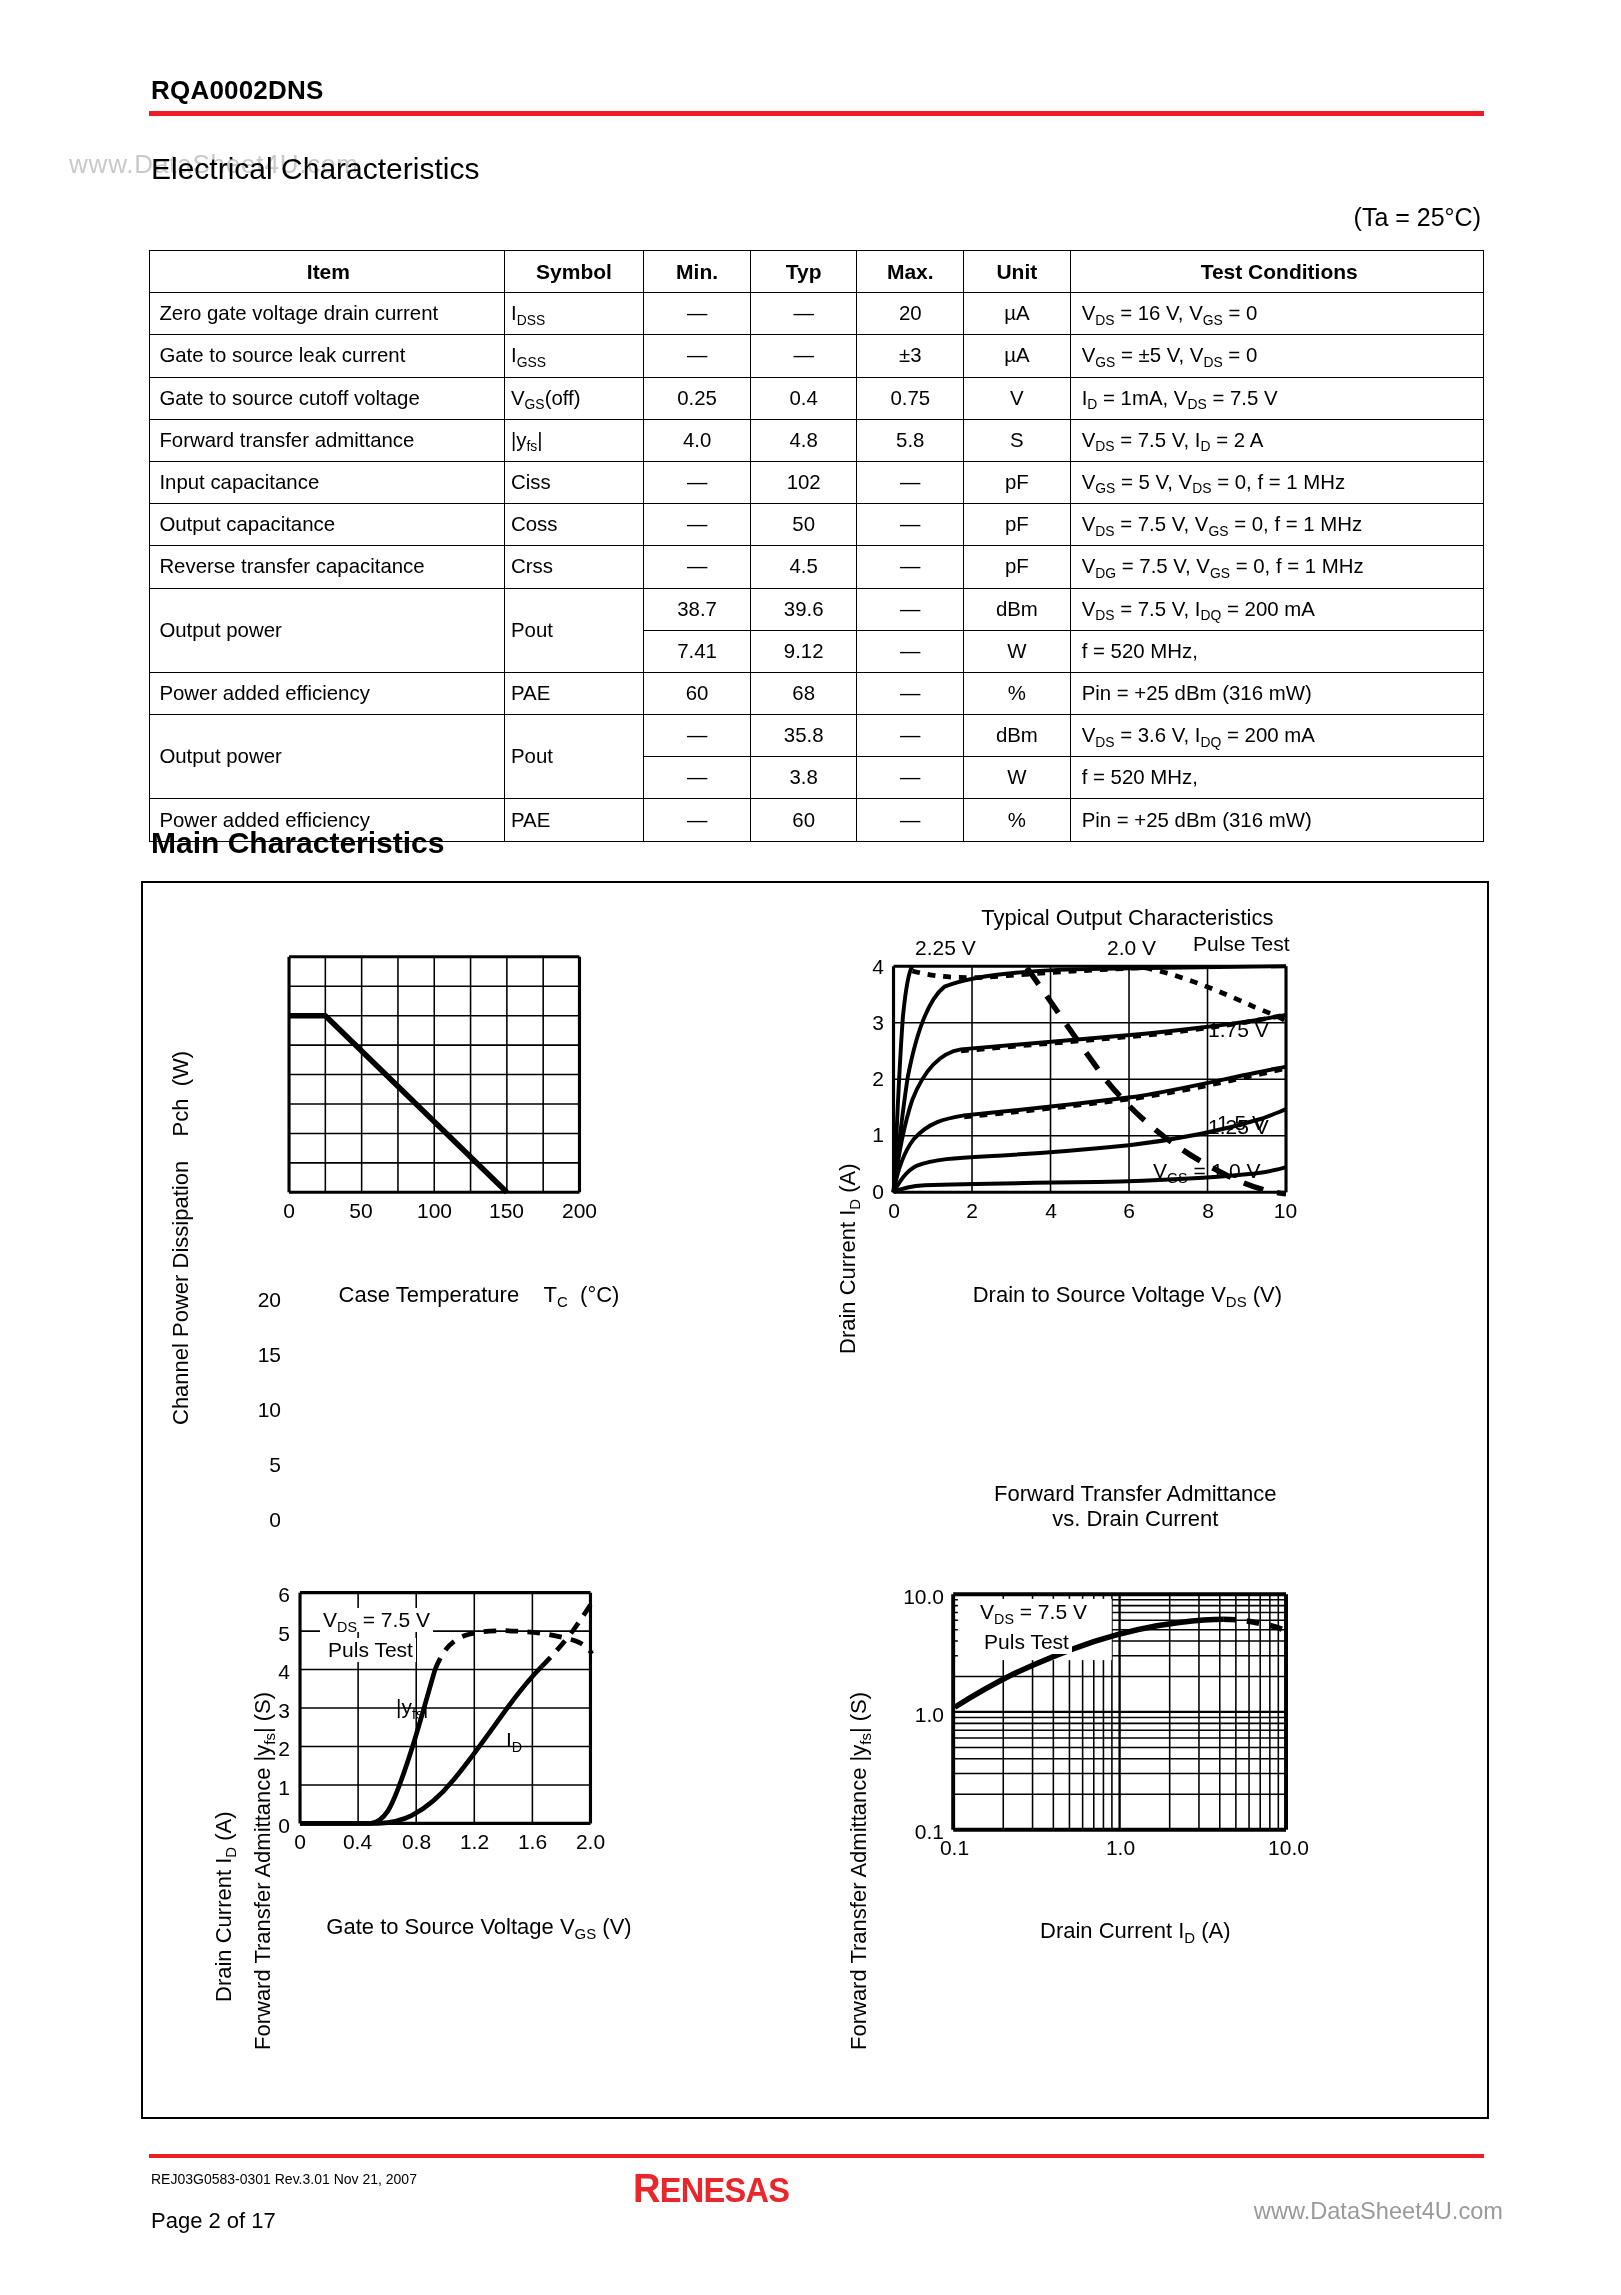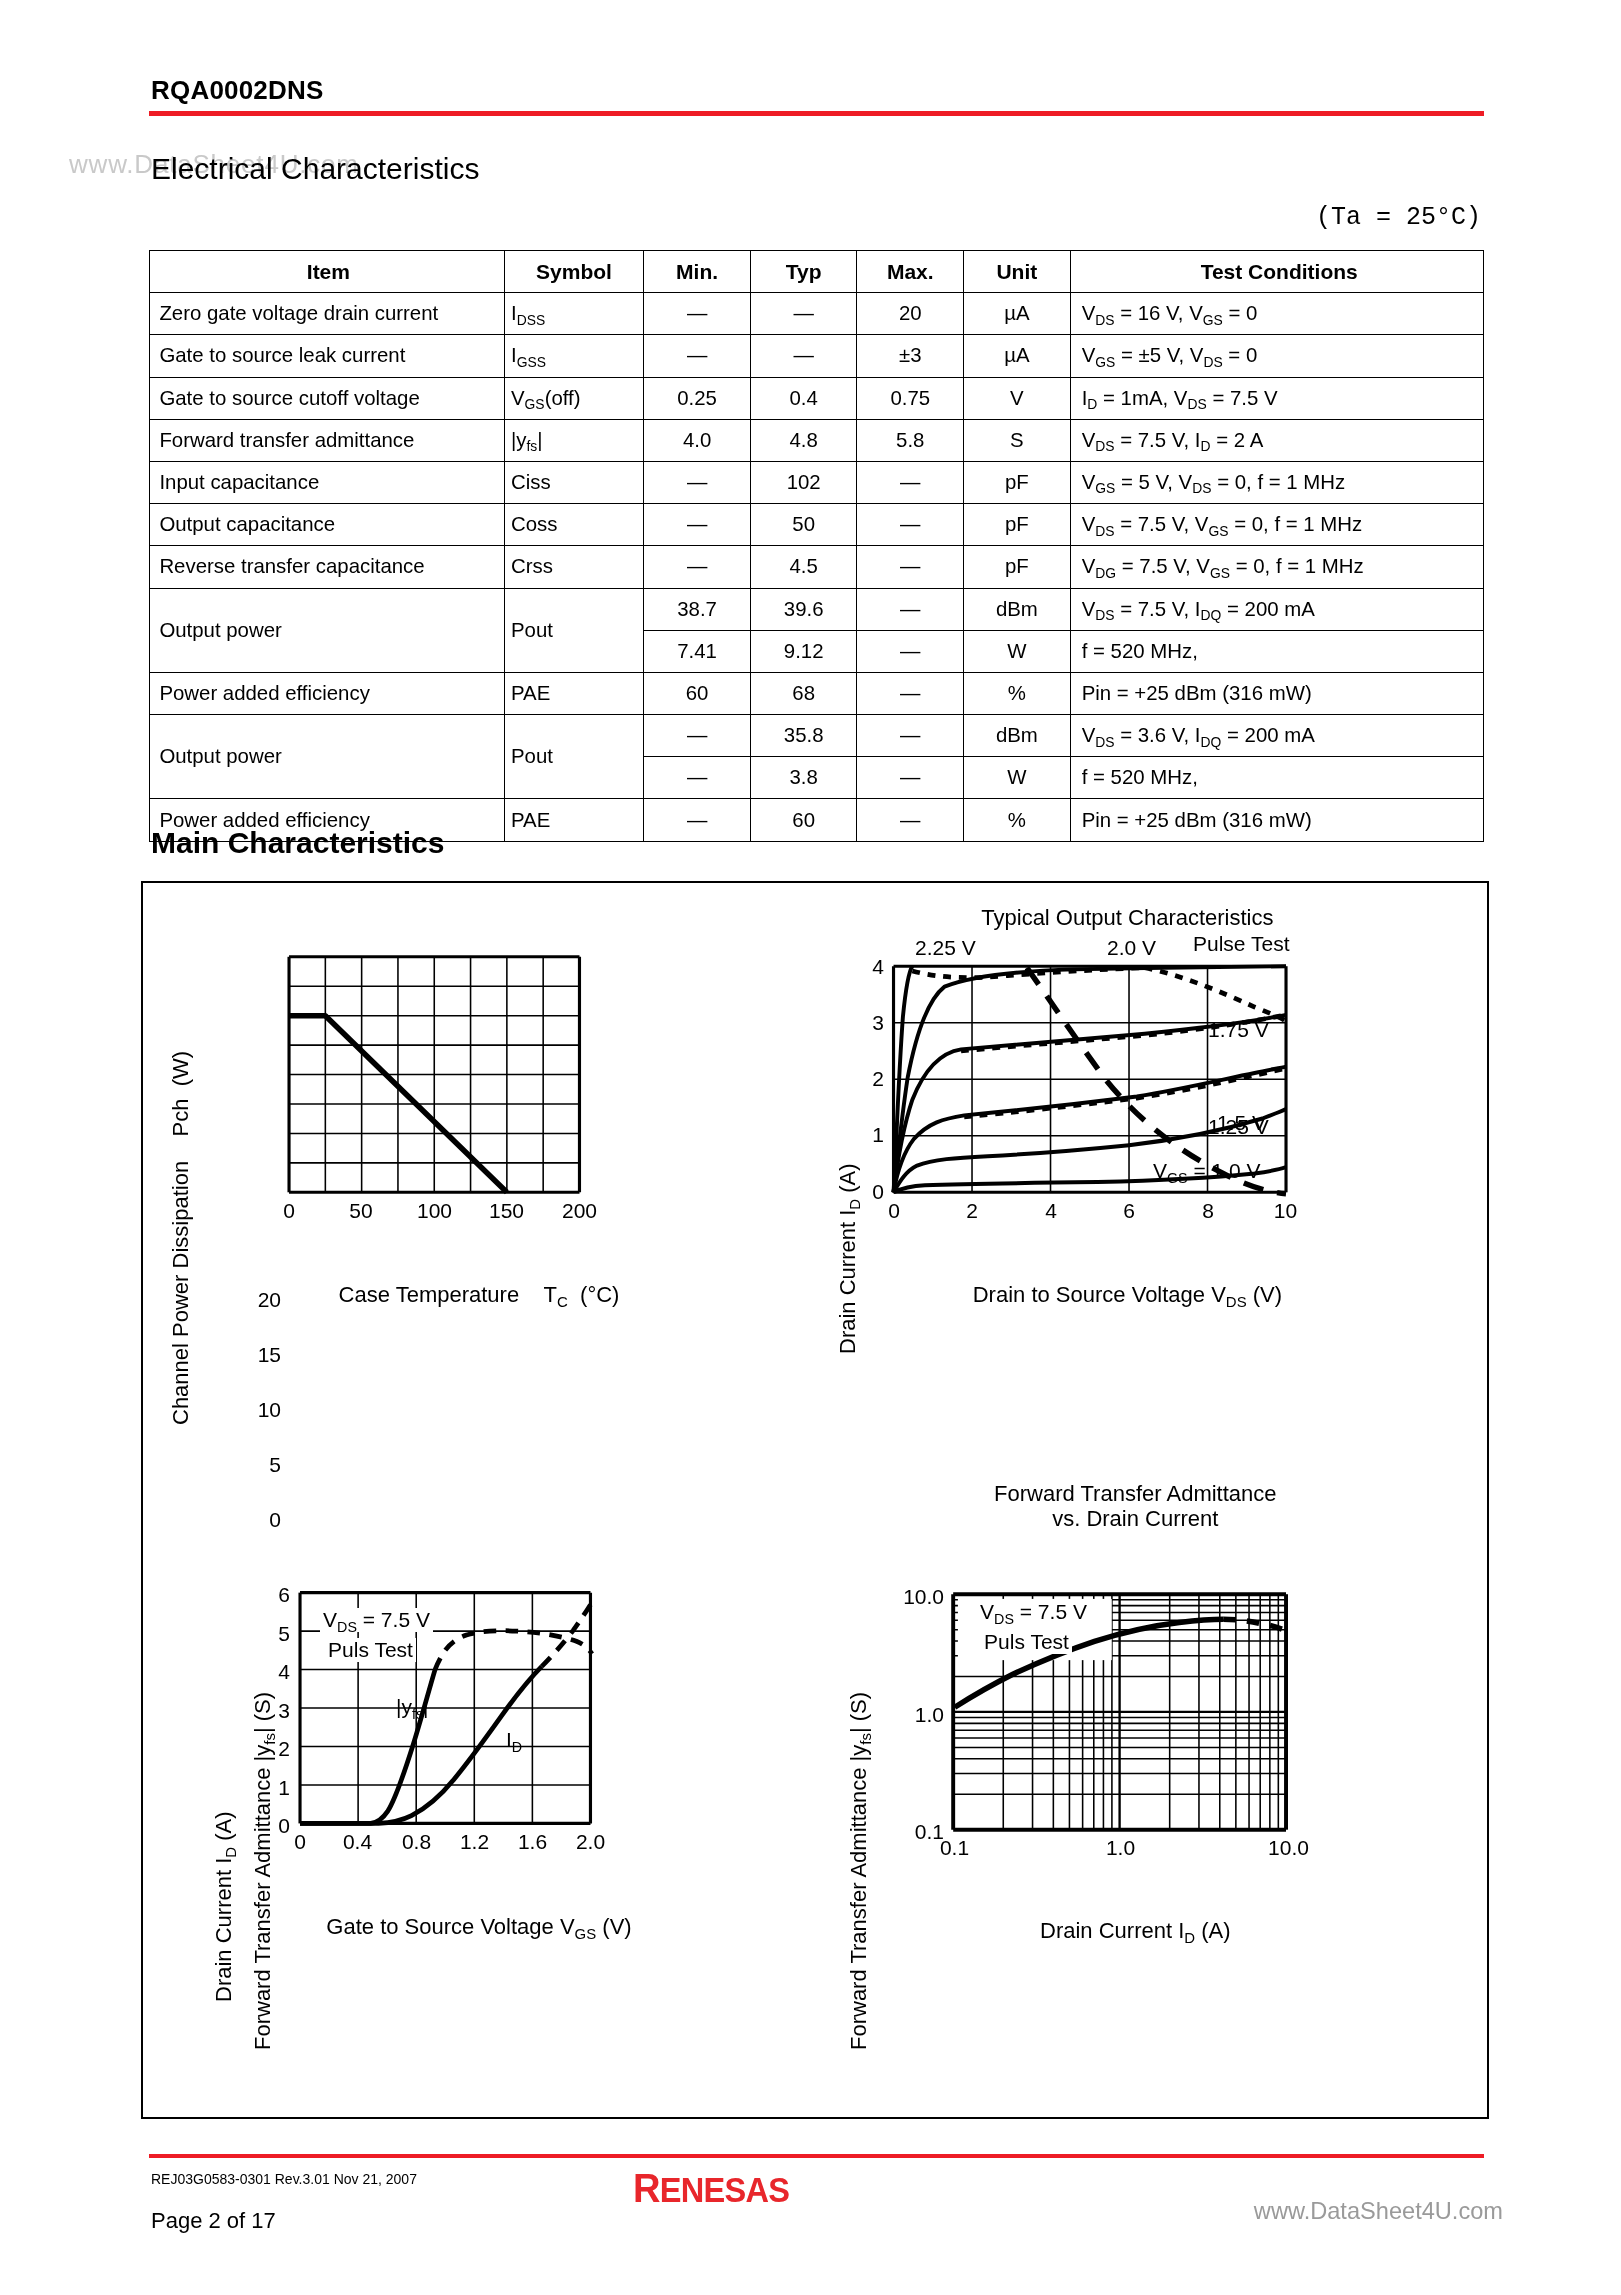--- a/index.html
+++ b/index.html
@@ -26,21 +26,21 @@
     position:absolute; left:69px; top:149px;
     font-size:26px; color:#c9c9c9; font-weight:normal; white-space:nowrap;
     letter-spacing:0.8px;
   }
   #section-electrical {
     position:absolute; left:151px; top:152px;
     font-size:30px; font-weight:normal;
   }
   #ta-note {
     position:absolute; right:141px; top:203px;
-    font-family:Liberation Mono, monospace; font-size:25px;
+    font-family:Liberation Sans, sans-serif; font-size:25px;
   }
 
   
   #spec-table {
     position:absolute; left:149px; top:250px; width:1335px;
     border-collapse:collapse;
     font-size:20.4px;
   }
   #spec-table td, #spec-table th {
     border:1.6px solid #000;

